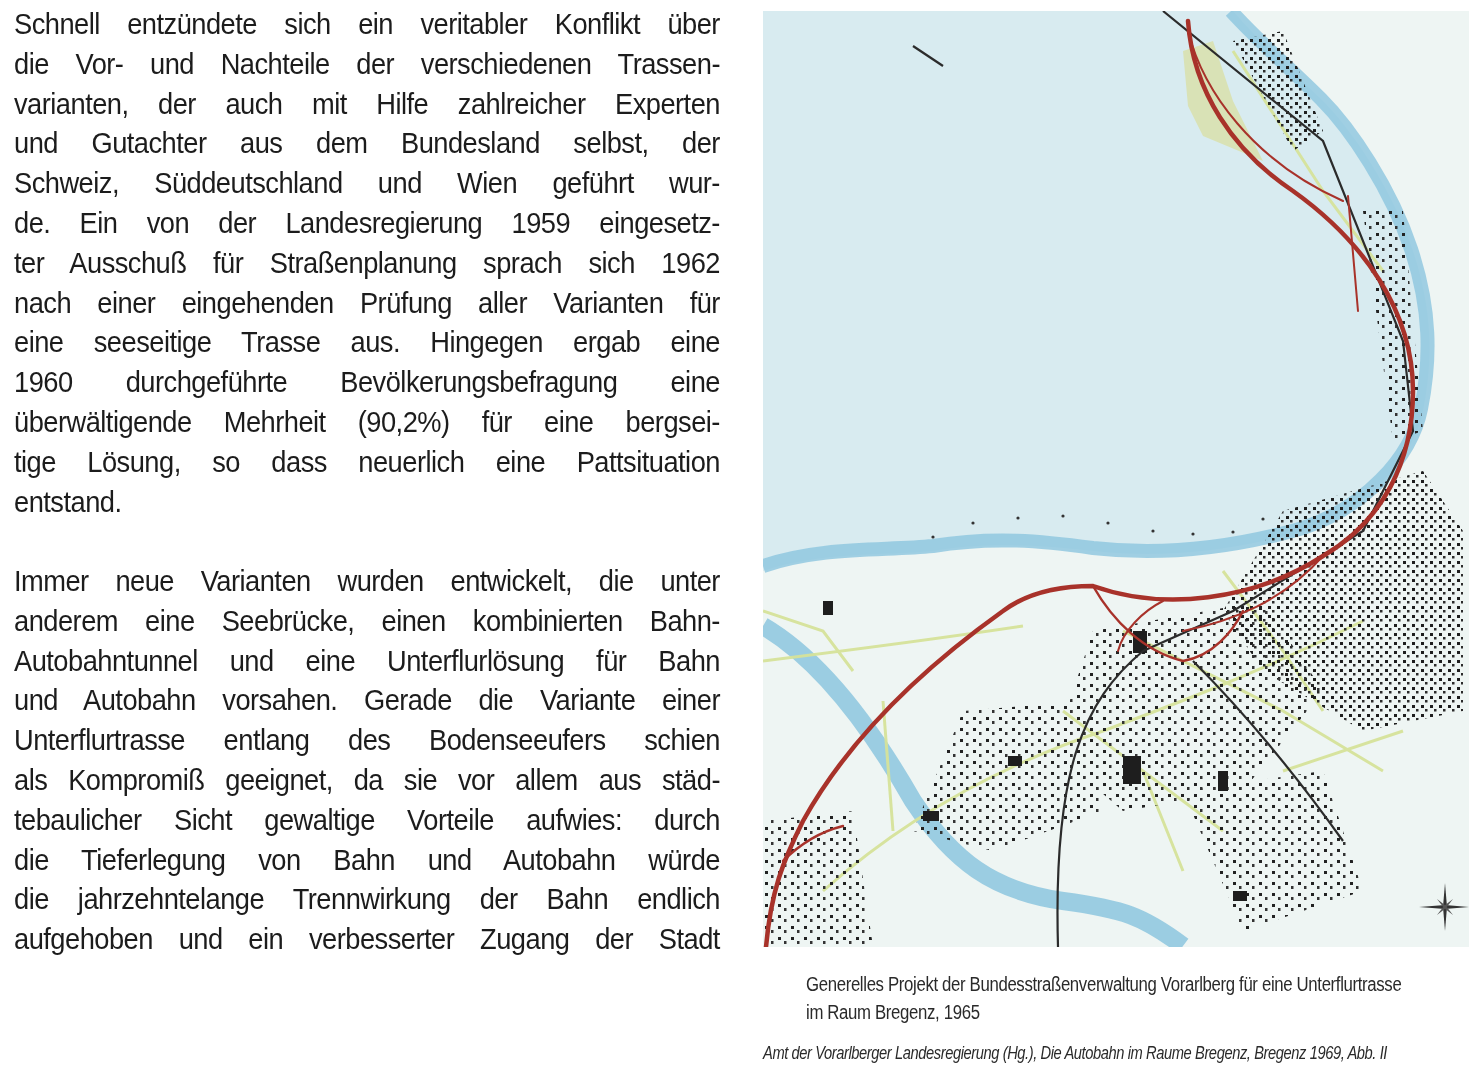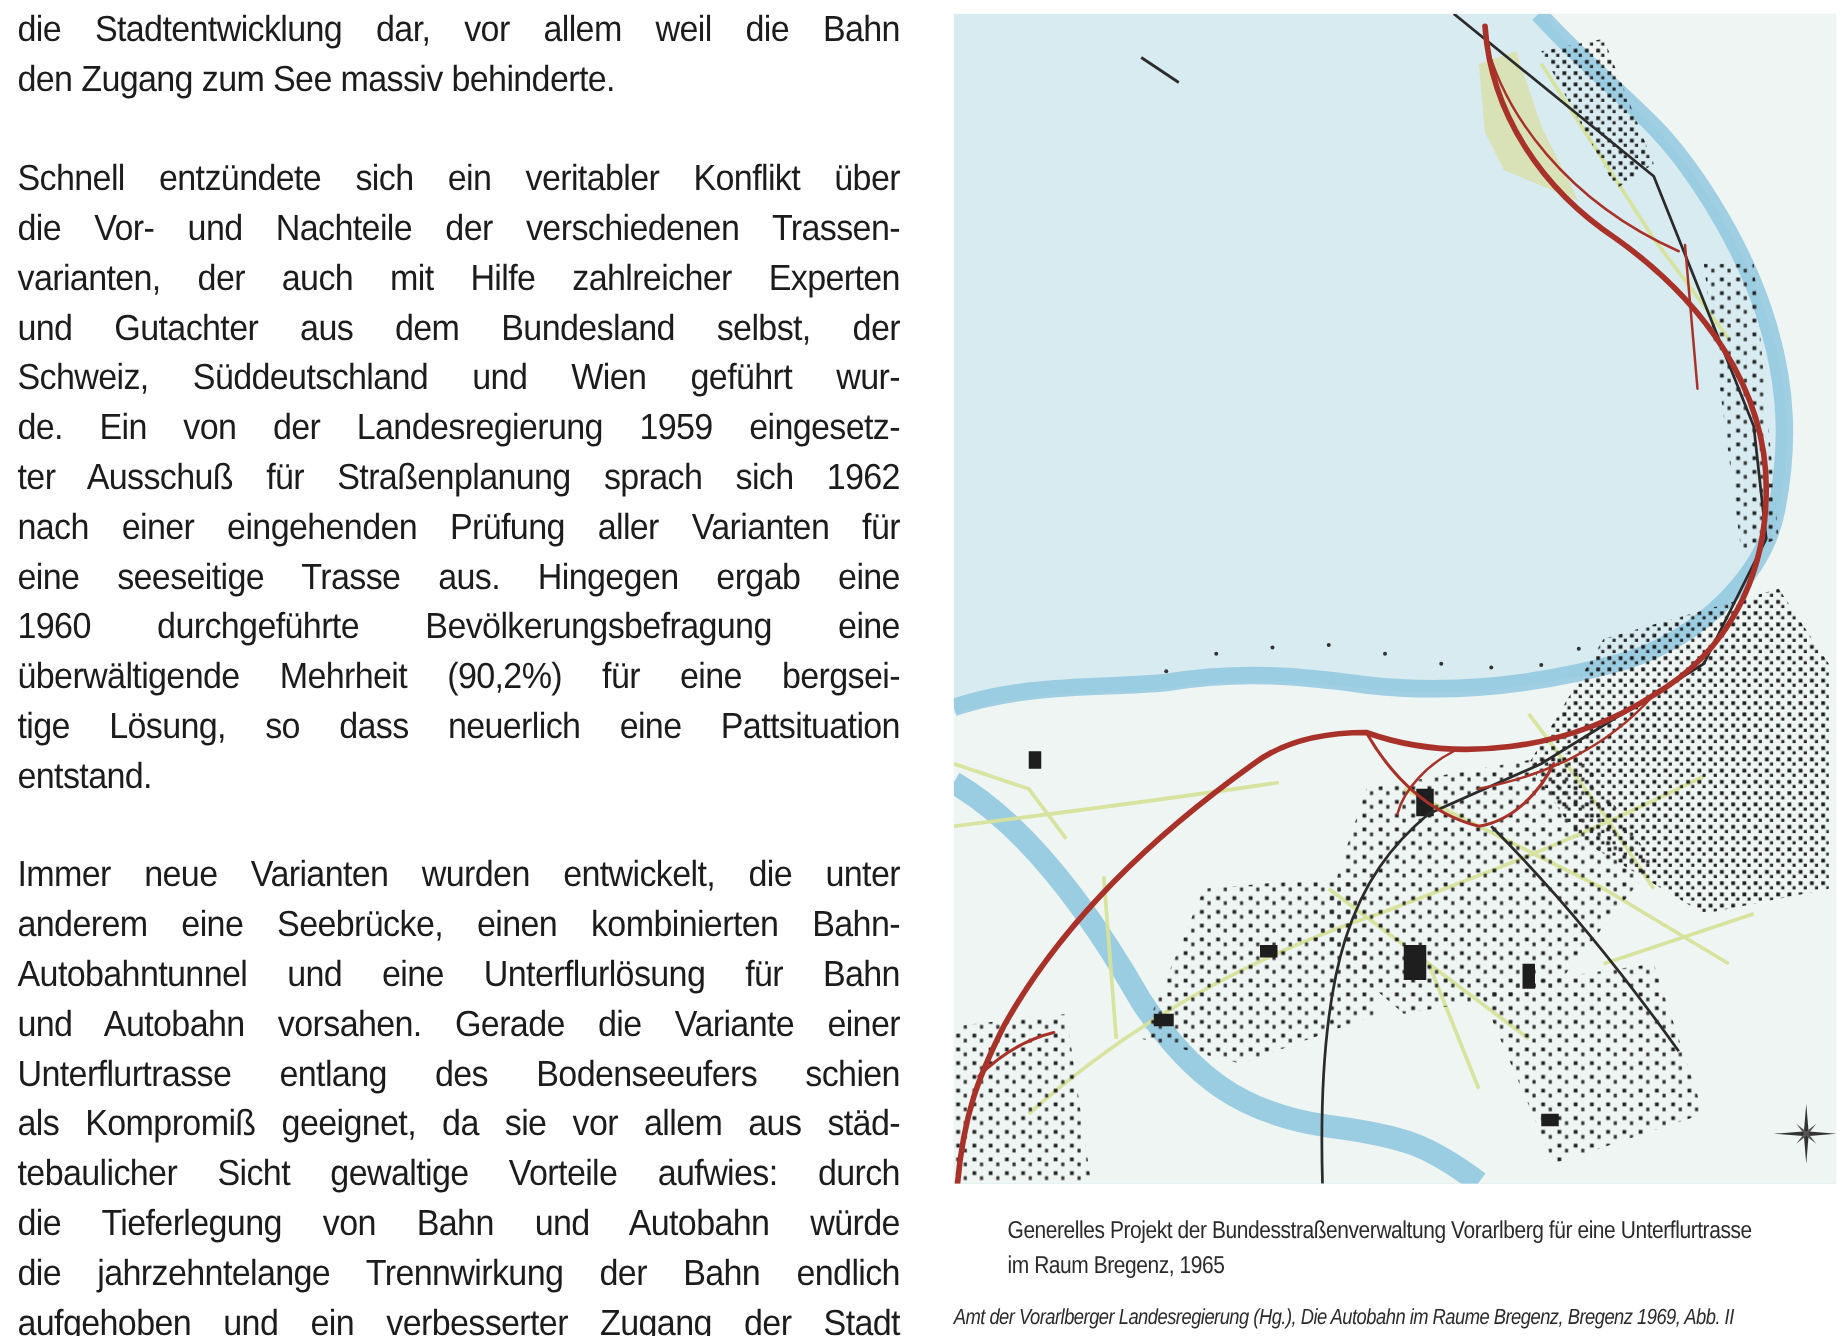--- a/index.html
+++ b/index.html
@@ -84,24 +84,20 @@
       color: #2a2a2a;
       letter-spacing: -0.5px;
       transform: scaleX(0.84);
       transform-origin: left center;
     }
   </style>
 </head>
 <body>
 
 <div class="text-column">
-  <div class="paragraph">
-    <span class="line justify">die Stadtentwicklung dar, vor allem weil die Bahn</span>
-    <span class="line">den Zugang zum See massiv behinderte.</span>
-  </div>
   <div class="paragraph">
     <span class="line justify">Schnell entzündete sich ein veritabler Konflikt über</span>
     <span class="line justify">die Vor- und Nachteile der verschiedenen Trassen-</span>
     <span class="line justify">varianten, der auch mit Hilfe zahlreicher Experten</span>
     <span class="line justify">und Gutachter aus dem Bundesland selbst, der</span>
     <span class="line justify">Schweiz, Süddeutschland und Wien geführt wur-</span>
     <span class="line justify">de. Ein von der Landesregierung 1959 eingesetz-</span>
     <span class="line justify">ter Ausschuß für Straßenplanung sprach sich 1962</span>
     <span class="line justify">nach einer eingehenden Prüfung aller Varianten für</span>
     <span class="line justify">eine seeseitige Trasse aus. Hingegen ergab eine</span>

